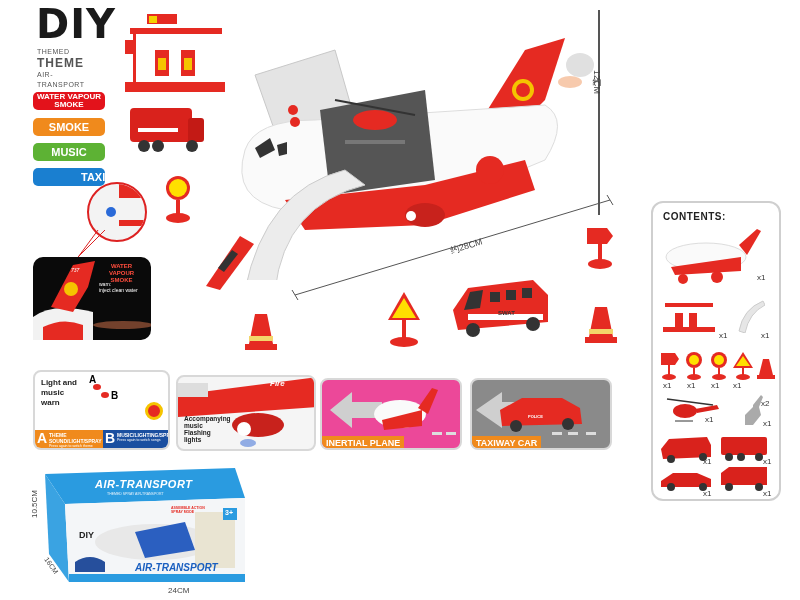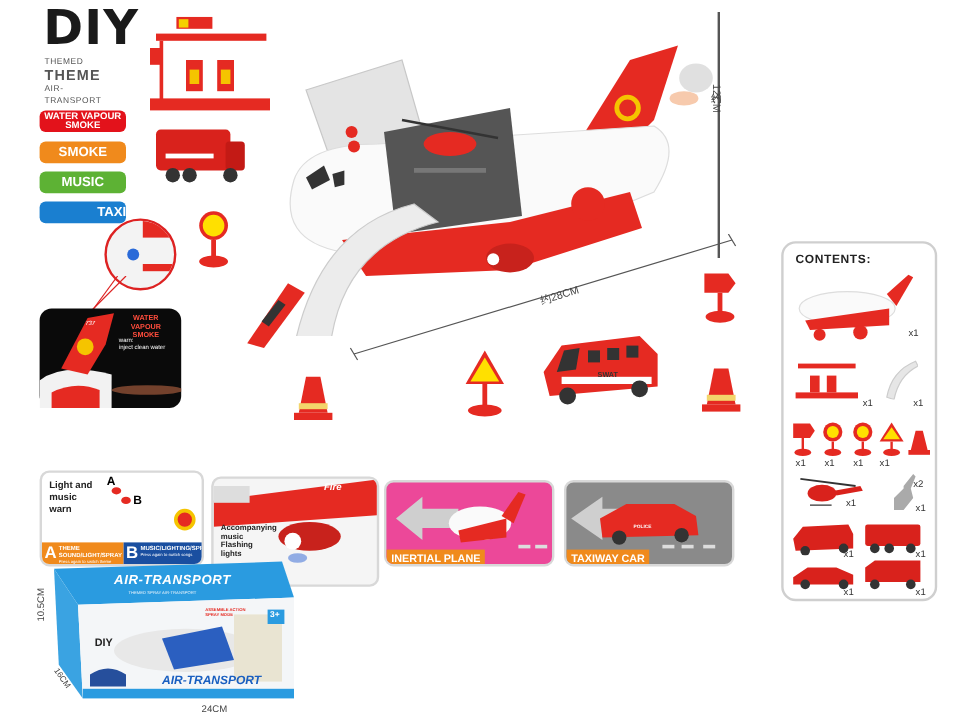--- a/index.html
+++ b/index.html
@@ -9,21 +9,21 @@
   
   .diy { left: 36px; top: 4px; font-size: 40px; font-weight: 900; color: #1a1a1a; letter-spacing: 1px; line-height: 40px; font-family: "DejaVu Sans", sans-serif; }
   .sub { left: 37px; top: 47px; color: #555; line-height: 10px; }
   .sub .s1 { font-size: 7px; letter-spacing: 0.5px; display:block; }
   .sub .s2 { font-size: 12px; font-weight: bold; letter-spacing: 1px; display:block; line-height: 13px; }
   .sub .s3 { font-size: 7px; letter-spacing: 0.5px; display:block; }
   .feat { left: 33px; width: 72px; height: 18px; border-radius: 5px; color: #fff; font-weight: bold; text-align: center; font-size: 11px; line-height: 18px; }
   .feat.small { font-size: 8px; line-height: 8px; padding-top: 1px; }
 
   
-  .panel { border: 2px solid #d8d8d8; border-radius: 8px; overflow: hidden; margin-top: 22px; }
+  .panel { border: 2px solid #d8d8d8; border-radius: 8px; overflow: hidden; }
   .dark-panel { left: 33px; top: 257px; width: 118px; height: 83px; background: #0a0a0a; border-radius: 10px; }
   .zoom-circle { left: 87px; top: 182px; width: 60px; height: 60px; border-radius: 50%; border: 2px solid #d22; background: #f3f3f3; overflow: hidden; }
 
   .contents { left: 651px; top: 201px; width: 130px; height: 300px; border: 2px solid #cfcfcf; border-radius: 12px; background: #fff; }
   .contents-title { left: 10px; top: 8px; font-size: 10px; font-weight: bold; color: #222; letter-spacing: 0.5px; }
   .qty { font-size: 8px; color: #333; }
 
   .caption-tag { color:#fff; font-weight:bold; font-size: 9px; padding: 2px 4px; background:#f08a1c; }
 
   .dim-label { font-size: 9px; color: #444; }
@@ -230,21 +230,21 @@
     <div style="font-size:5px;font-weight:bold;line-height:6px;">THEME SOUND/LIGHT/SPRAY</div>
     <div style="font-size:3.5px;line-height:5px;">Press again to switch theme sound effects</div>
   </div>
   <div class="abs" style="left:68px;top:58px;width:69px;height:20px;background:#1a4fa0;color:#fff;padding:2px 2px 0 14px;">
     <span class="abs" style="left:2px;top:0px;font-size:14px;font-weight:bold;">B</span>
     <div style="font-size:5px;font-weight:bold;line-height:6px;">MUSIC/LIGHTING/SPRAY</div>
     <div style="font-size:3.5px;line-height:5px;">Press again to switch songs</div>
   </div>
 </div>
 
-<div class="abs panel" style="left:176px;top:375px;width:140px;height:92px;background:#f5f5f5;">
+<div class="abs panel" style="left:176px;top:375px;width:140px;height:76px;background:#f5f5f5;">
   <svg class="abs" style="left:0;top:0;" width="140" height="76" viewBox="0 0 140 76">
     <path d="M0 18 L140 0 L140 30 L0 40 Z" fill="#e52a22"></path>
     <rect x="0" y="6" width="30" height="14" fill="#ddd"></rect>
     <ellipse cx="80" cy="48" rx="26" ry="12" fill="#c8221c"></ellipse>
     <circle cx="66" cy="52" r="7" fill="#fff"></circle>
     <ellipse cx="70" cy="66" rx="8" ry="4" fill="#4f7cd8" opacity="0.6"></ellipse>
   </svg>
   <div class="abs" style="left:92px;top:2px;font-size:8px;color:#fff;font-style:italic;font-weight:bold;">Fire</div>
   <div class="abs" style="left:6px;top:38px;font-size:6.5px;font-weight:bold;color:#222;line-height:7px;">
     <div>Accompanying</div>

